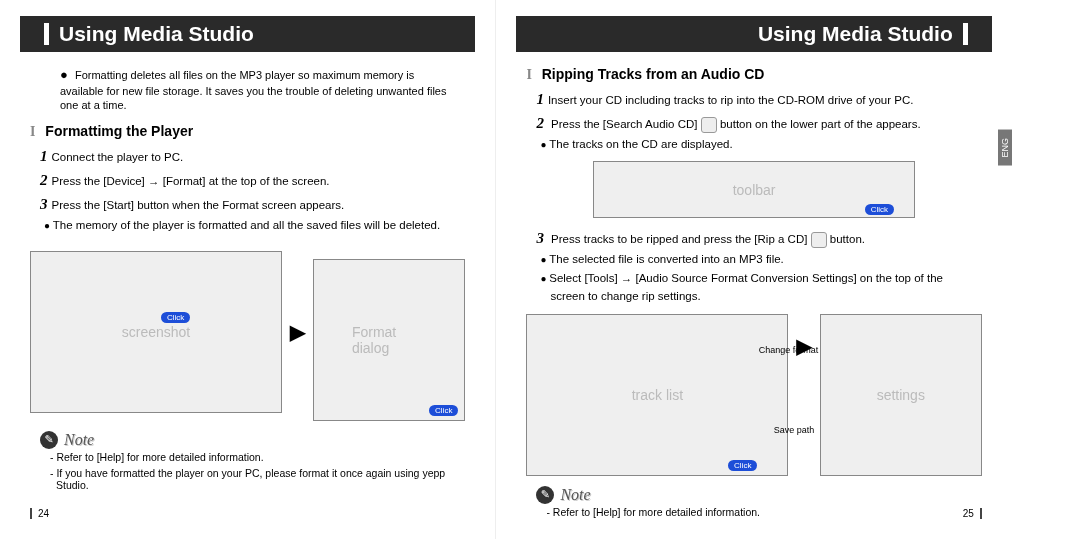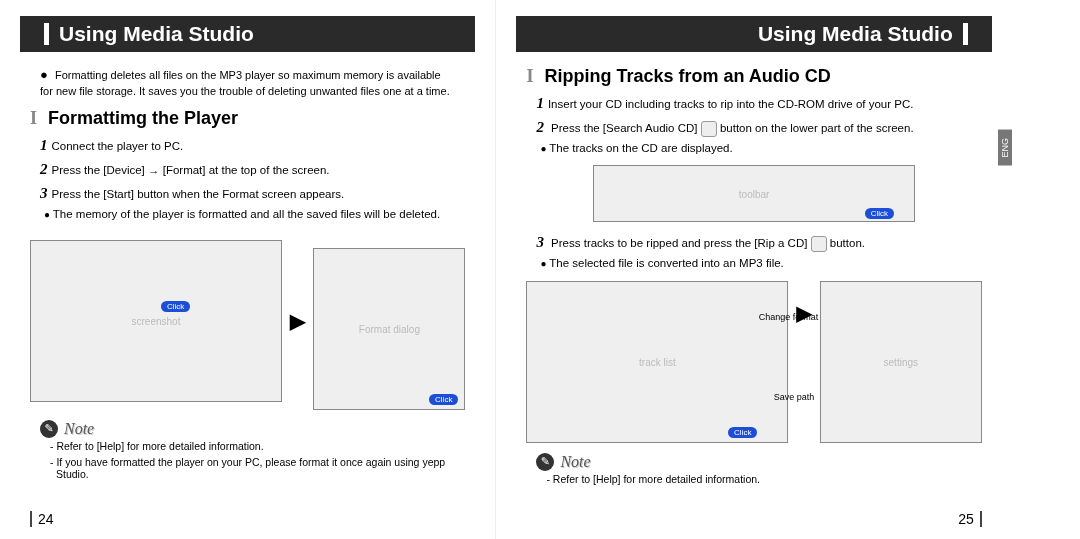--- a/index.html
+++ b/index.html
@@ -37,26 +37,26 @@
   .header-bar.right { justify-content: flex-end; }
   .header-bar .tick {
     display: inline-block;
     width: 5px;
     height: 22px;
     background: #fff;
     margin: 0 10px;
   }
   .intro {
     font-size: 11px;
-    padding: 6px 40px 4px 40px;
+    padding: 6px 40px 4px 60px;
     line-height: 1.35;
   }
   .intro .bullet { font-size: 13px; margin-right: 4px; }
   .section-title {
-    font-size: 18px;
+    font-size: 14px;
     font-weight: bold;
     padding: 6px 30px 2px 30px;
   }
   .section-title .bar-i { color: #888; font-family: "Times New Roman", serif; margin-right: 6px; }
   .steps { padding: 2px 40px; font-size: 11.5px; line-height: 1.6; }
   .steps .num {
     font-family: "Times New Roman", serif;
     font-style: italic;
     font-weight: bold;
     font-size: 15px;
@@ -106,22 +106,22 @@
     text-shadow: 1px 1px 0 #ccc;
   }
   .note-text {
     font-size: 10.5px;
     padding: 2px 40px 2px 56px;
     text-indent: -6px;
   }
   .note-text::before { content: "- "; }
   .page-num {
     position: absolute;
-    bottom: 12px;
-    font-size: 14px;
+    bottom: 20px;
+    font-size: 10px;
   }
   .page-num-l { left: 30px; border-left: 2px solid #444; padding-left: 6px;}
   .page-num-r { right: 30px; border-right: 2px solid #444; padding-right: 6px;}
   .lang-tab {
     position: absolute;
     right: 0;
     top: 130px;
     background: #777;
     color: #fff;
     font-size: 9px;
@@ -146,21 +146,21 @@
     display: inline-block;
     width: 14px; height: 14px;
     border: 1px solid #999;
     border-radius: 3px;
     background: #eee;
     vertical-align: middle;
   }
   .fig-inner-hint {
     position:absolute; top:50%; left:50%;
     transform:translate(-50%,-50%);
-    color:#bbb; font-size:10px;
+    color:#bbb; font-size:14px;
   }
 </style>
 </head>
 <body>
 
 <div class="spread">
 
   <div class="page page-left">
     <div class="header-bar">
       <span class="tick"></span>
@@ -222,21 +222,21 @@
       <span class="bar-i">I</span>
       <span>Ripping Tracks from an Audio CD</span>
     </div>
 
     <div class="steps">
       <div><span class="num">1</span><span>Insert your CD including tracks to rip into the CD-ROM drive of your PC.</span></div>
       <div>
         <span class="num">2</span>
         <span>Press the [Search Audio CD]</span>
         <span class="inline-icon"></span>
-        <span>button on the lower part of the screen.</span>
+        <span>button on the lower part of the appears.</span>
       </div>
       <div class="sub-bullet">The tracks on the CD are displayed.</div>
     </div>
 
     <div class="figure-row">
       <div class="figure-placeholder wide">
         <span class="fig-inner-hint">toolbar</span>
         <div class="click-badge" style="right:20px; bottom:2px;">
           <span>Click</span>
         </div>
@@ -244,20 +244,21 @@
     </div>
 
     <div class="steps">
       <div>
         <span class="num">3</span>
         <span>Press tracks to be ripped and press the [Rip a CD]</span>
         <span class="inline-icon"></span>
         <span>button.</span>
       </div>
       <div class="sub-bullet">The selected file is converted into an MP3 file.</div>
+      <div class="sub-bullet">Select [Tools] → [Audio Source Format Conversion Settings] on the top of the screen to change rip settings.</div>
     </div>
 
     <div class="figure-row" style="position:relative;">
       <div class="figure-placeholder med">
         <span class="fig-inner-hint">track list</span>
         <div class="click-badge" style="right:30px; bottom:4px;">
           <span>Click</span>
         </div>
       </div>
       <div class="arrow" style="align-self:flex-start; margin-top:20px;">▶</div>

